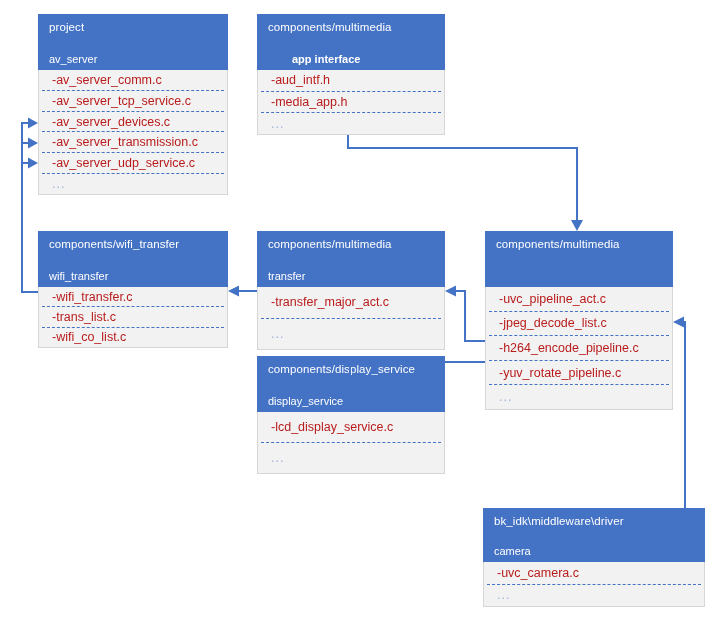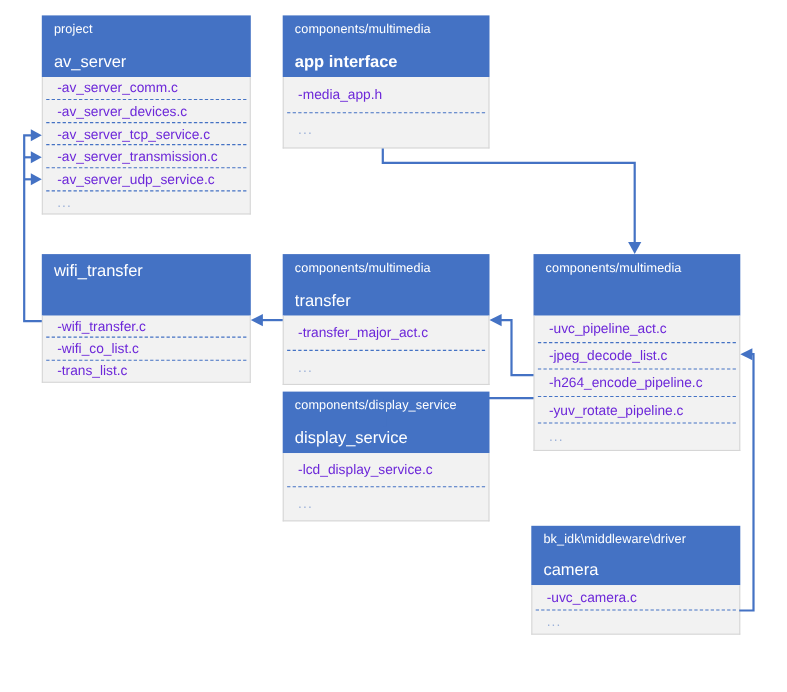--- a/index.html
+++ b/index.html
@@ -6,73 +6,75 @@
   #canvas {
     position:relative; width:715px; height:629px; background:#ffffff;
     font-family:"Liberation Sans", sans-serif; overflow:hidden;
   }
   .box { position:absolute; display:flex; flex-direction:column;
          box-sizing:border-box; }
   .hdr { background:#4472C4; color:#ffffff; height:56px; flex:0 0 auto;
          padding:7px 11px 5px 11px; box-sizing:border-box;
          display:flex; flex-direction:column; justify-content:space-between; }
   .hdr .path { font-size:11.5px; letter-spacing:0.1px; }
-  .hdr .title { font-size:15px; }
-  .hdr .title.bold { font-weight:bold; }
+  .hdr .title { font-size:11px; }
+  .hdr .title.bold { font-weight:bold;margin-left:24px; }
   .body { flex:1 1 auto; background:#F2F2F2; border:1px solid #D6D6D6;
           border-top:none; display:flex; flex-direction:column;
           box-sizing:border-box; padding:0 3px; }
   .file { flex:1 1 0; display:flex; align-items:center;
-          font-size:12.5px; color:#6d28d9; padding-left:10px;
+          font-size:12.5px; color:#b91c1c; padding-left:10px;
           border-bottom:1px dashed #4472C4; white-space:nowrap; }
   .file:last-child { border-bottom:none; }
   .file.more { color:#9DB2D9; letter-spacing:1px; }
   #wires { position:absolute; left:0; top:0; pointer-events:none; }
   #wires path { fill:none; stroke:#4472C4; stroke-width:2; }
   #wires polygon { fill:#4472C4; stroke:none; }
 </style>
 </head>
 <body>
 
 <div id="canvas">
 
   <div class="box" style="left:38px; top:14px; width:190px; height:181px">
     <div class="hdr">
       <div class="path">project</div>
       <div class="title">av_server</div>
     </div>
     <div class="body">
       <div class="file">-av_server_comm.c</div>
+      <div class="file">-av_server_tcp_service.c</div>
       <div class="file">-av_server_devices.c</div>
-      <div class="file">-av_server_tcp_service.c</div>
       <div class="file">-av_server_transmission.c</div>
       <div class="file">-av_server_udp_service.c</div>
       <div class="file more">...</div>
     </div>
   </div>
 
   <div class="box" style="left:257px; top:14px; width:188px; height:121px">
     <div class="hdr">
       <div class="path">components/multimedia</div>
       <div class="title bold">app interface</div>
     </div>
     <div class="body">
+      <div class="file">-aud_intf.h</div>
       <div class="file">-media_app.h</div>
       <div class="file more">...</div>
     </div>
   </div>
 
   <div class="box" style="left:38px; top:231px; width:190px; height:117px">
     <div class="hdr">
+      <div class="path">components/wifi_transfer</div>
       <div class="title">wifi_transfer</div>
     </div>
     <div class="body">
       <div class="file">-wifi_transfer.c</div>
+      <div class="file">-trans_list.c</div>
       <div class="file">-wifi_co_list.c</div>
-      <div class="file">-trans_list.c</div>
     </div>
   </div>
 
   <div class="box" style="left:257px; top:231px; width:188px; height:119px">
     <div class="hdr">
       <div class="path">components/multimedia</div>
       <div class="title">transfer</div>
     </div>
     <div class="body">
       <div class="file">-transfer_major_act.c</div>
@@ -97,21 +99,21 @@
     <div class="hdr">
       <div class="path">components/display_service</div>
       <div class="title">display_service</div>
     </div>
     <div class="body">
       <div class="file">-lcd_display_service.c</div>
       <div class="file more">...</div>
     </div>
   </div>
 
-  <div class="box" style="left:483px; top:478px; width:190px; height:99px">
+  <div class="box" style="left:483px; top:508px; width:222px; height:99px">
     <div class="hdr" style="height:54px">
       <div class="path">bk_idk\middleware\driver</div>
       <div class="title">camera</div>
     </div>
     <div class="body">
       <div class="file">-uvc_camera.c</div>
       <div class="file more">...</div>
     </div>
   </div>
 

